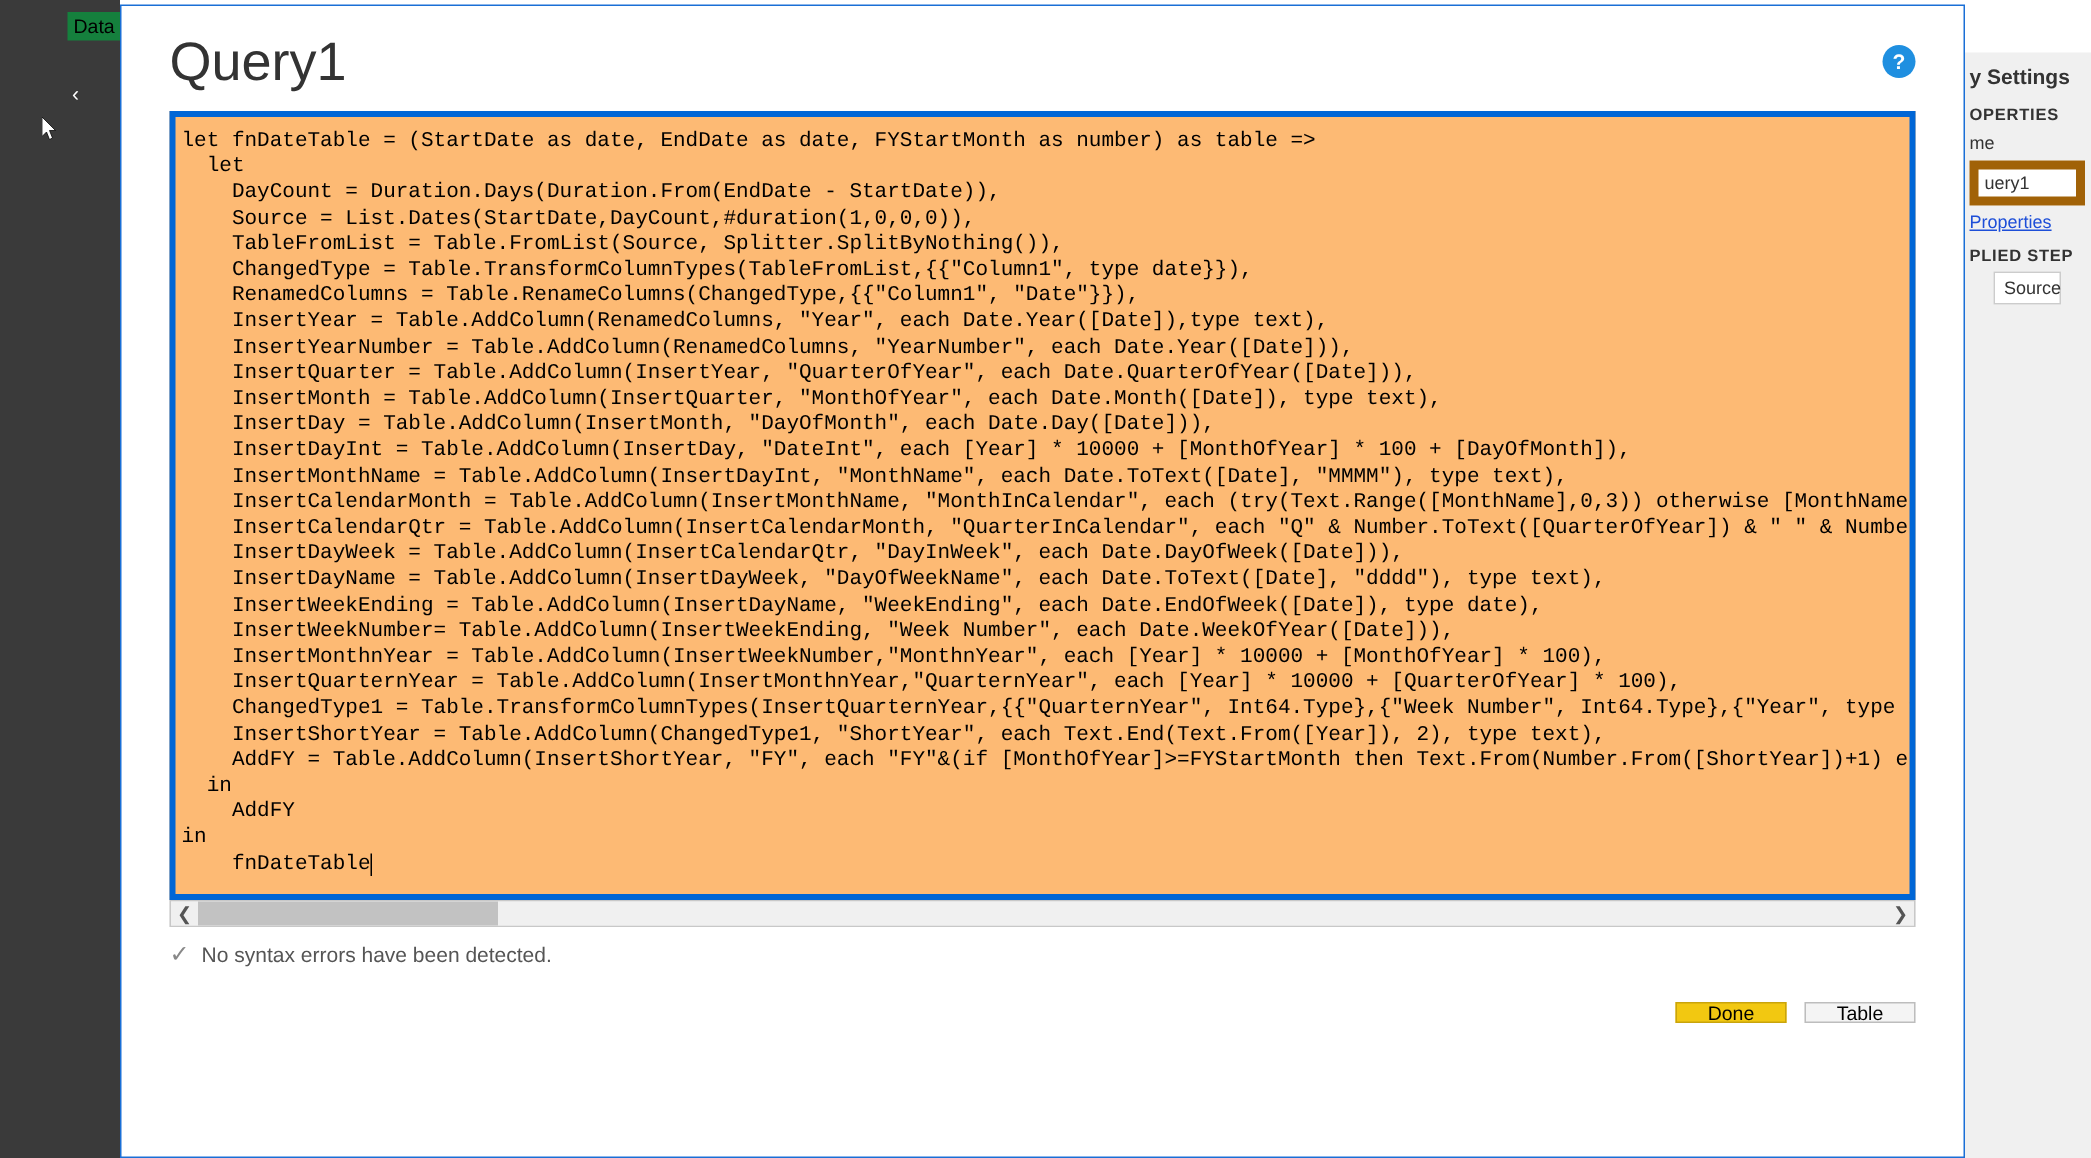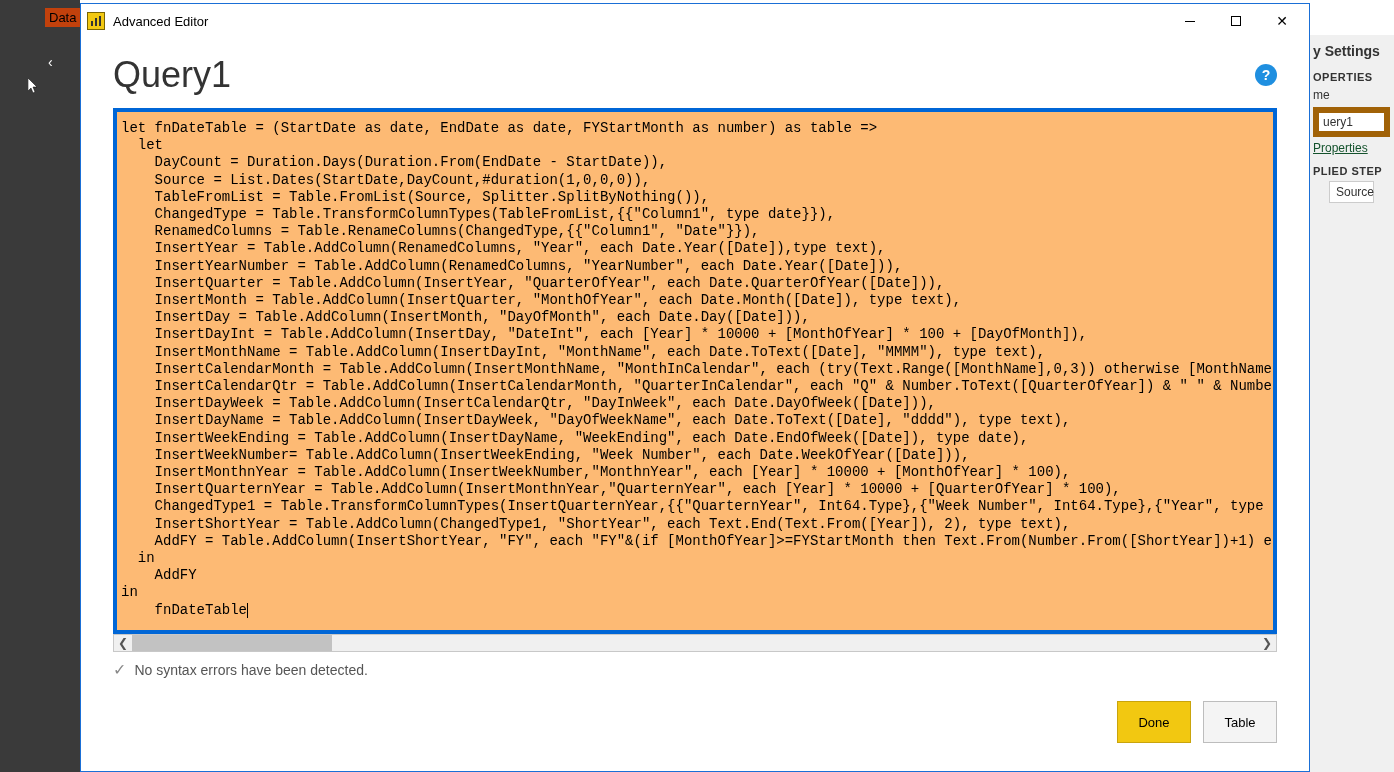--- a/index.html
+++ b/index.html
@@ -5,39 +5,39 @@
   * { margin:0; padding:0; box-sizing:border-box; }
   html,body{ width:1394px; height:772px; overflow:hidden; font-family:"Segoe UI",Arial,sans-serif; background:#fff; }
 
   
   .bg-left{
     position:absolute; left:0; top:0; width:80px; height:772px;
     background:#3a3a3a;
   }
   .bg-tab{
     position:absolute; left:45px; top:8px; font-size:13px; color:#000;
-    background:#c2410c; padding:2px 4px;
+    background:#15803d; padding:2px 4px;
   }
   .bg-chevron{
     position:absolute; left:48px; top:54px; color:#fff; font-size:14px; cursor:pointer;
   }
   .bg-cursor{
     position:absolute; left:28px; top:78px; color:#fff; font-size:13px;
   }
 
   
   .right-panel{
     position:absolute; right:0; top:35px; width:85px; height:737px;
     background:#f0f0f0; font-size:12px; color:#333;
   }
   .right-panel .heading{ font-weight:600; padding:8px 4px 4px 4px; font-size:14px; white-space:nowrap; overflow:hidden;}
   .right-panel .section{ font-weight:700; font-size:11px; padding:8px 14px 2px 4px; letter-spacing:0.5px; white-space:nowrap; overflow:hidden;}
   .right-panel .line{ padding:3px 4px; white-space:nowrap; overflow:hidden;}
   .right-panel .input-like{ background:#fff; border:6px solid #a16207; padding:2px 4px; margin:2px 4px; font-size:12px; }
-  .right-panel .link{ color:#14532d; text-decoration:underline; cursor:pointer; padding:2px 4px; display:block;}
+  .right-panel .link{ color:#1d4ed8; text-decoration:underline; cursor:pointer; padding:2px 4px; display:block;}
   .right-panel .step{ background:#fff; border:1px solid #ccc; padding:3px 6px; margin:2px 20px; }
 
   
   .dialog{
     position:absolute; left:80px; top:3px; width:1230px; height:769px;
     background:#fff; border:1px solid #1a6fd6; display:flex; flex-direction:column;
   }
   .titlebar{
     height:34px; display:flex; align-items:center; padding:0 4px 0 6px;
   }
@@ -86,21 +86,21 @@
     width:18px; display:flex; align-items:center; justify-content:center; color:#555;
     cursor:pointer; font-size:12px; background:#f0f0f0;
   }
   .hscroll-track{ flex:1 1 auto; position:relative; background:#f0f0f0;}
   .hscroll-thumb{ position:absolute; left:0; top:0; width:200px; height:100%; background:#c2c2c2; }
 
   .status-row{ display:flex; align-items:center; gap:8px; margin-top:8px; color:#555; font-size:14px;}
   .check-icon{ color:#888; font-size:16px; }
 
   .button-row{ display:flex; justify-content:flex-end; gap:12px; margin-top:22px; }
-  .btn{ min-width:74px; height:42px; padding:0 16px; font-size:13px; border:1px solid #bdbdbd; background:#f4f4f4; cursor:pointer; display:flex; align-items:center; justify-content:center;}
+  .btn{ min-width:74px; height:14px; padding:0 16px; font-size:13px; border:1px solid #bdbdbd; background:#f4f4f4; cursor:pointer; display:flex; align-items:center; justify-content:center;}
   .btn.primary{ background:#f2c811; border-color:#c9a40c; color:#000;}
 </style>
 </head>
 <body>
 
 <div class="bg-left"></div>
 <div class="bg-tab">Data</div>
 <div class="bg-chevron">‹</div>
 <div class="bg-cursor">
   <svg width="12" height="16" viewBox="0 0 12 16">
@@ -112,40 +112,20 @@
   <div class="heading">y Settings</div>
   <div class="section">OPERTIES</div>
   <div class="line">me</div>
   <div class="input-like">uery1</div>
   <a class="link">Properties</a>
   <div class="section">PLIED STEP</div>
   <div class="step">Source</div>
 </div>
 
 <div class="dialog">
-  <div class="titlebar">
-    <div class="app-icon">
-      <svg width="12" height="12" viewBox="0 0 12 12">
-          <rect x="1" y="6" width="2" height="5" fill="#333"></rect>
-          <rect x="5" y="3" width="2" height="8" fill="#333"></rect>
-          <rect x="9" y="1" width="2" height="10" fill="#333"></rect>
-        </svg>
-    </div>
-    <div class="title-text">Advanced Editor</div>
-    <div class="title-spacer"></div>
-    <div class="win-btn">
-        <div class="win-min-shape"></div>
-      </div>
-    <div class="win-btn">
-        <div class="win-max-shape"></div>
-      </div>
-    <div class="win-btn close">
-        <span class="win-x-shape"></span>
-      </div>
-  </div>
 
   <div class="body">
     <div class="q-head">
       <div class="q-title">Query1</div>
       <div class="help-icon">?</div>
     </div>
 
     <div class="editor-wrap">
       <div class="editor-inner"><span>let fnDateTable = (StartDate as date, EndDate as date, FYStartMonth as number) as table =&gt;
   let

